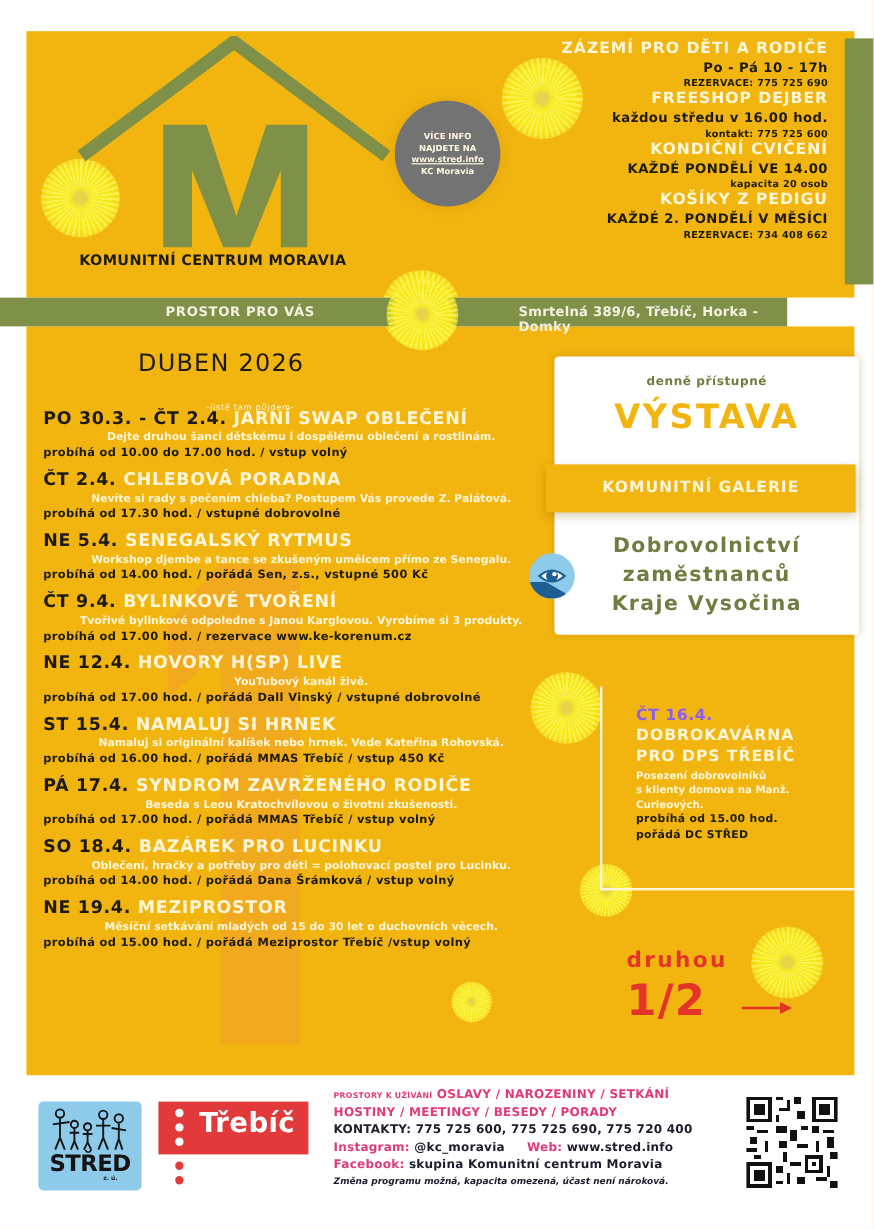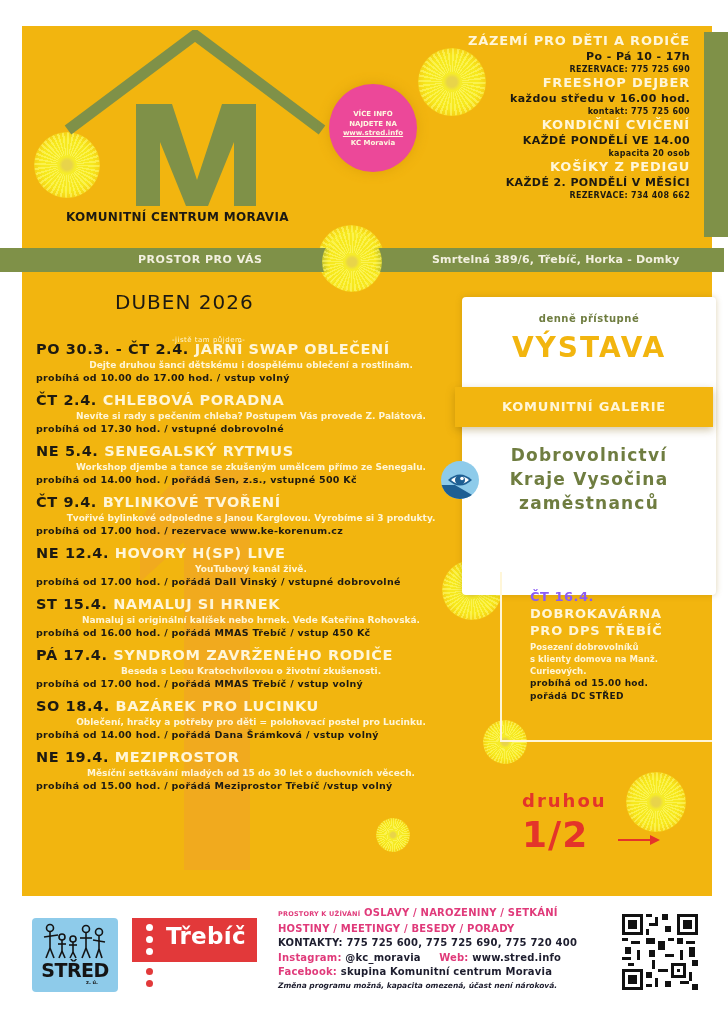--- a/index.html
+++ b/index.html
@@ -2,37 +2,37 @@
 <html><head>
 <meta charset="utf-8">
 <style>
   * { box-sizing: border-box; margin: 0; padding: 0; }
   html, body { width: 728px; height: 1024px; background: #ffffff; overflow: hidden; }
   body { position: relative; font-family: "DejaVu Sans", "Liberation Sans", sans-serif; }
 
   .poster-top { position: absolute; left: 22px; top: 26px; width: 690px; height: 222px; background: #f2b50f; }
   .poster-main { position: absolute; left: 22px; top: 272px; width: 690px; height: 624px; background: #f2b50f; }
   .green-strip { position: absolute; left: 704px; top: 32px; width: 24px; height: 205px; background: #7f9148; }
-  .green-band { position: absolute; left: 0; top: 248px; width: 724px; height: 24px; background: #7f9148; display: flex; align-items: center; padding-left: 31px; }
+  .green-band { position: absolute; left: 0; top: 248px; width: 656px; height: 24px; background: #7f9148; display: flex; align-items: center; padding-left: 31px; }
   .band-left { position: absolute; left: 138px; top: 5px; font-size: 11px; font-weight: bold; color: #f3f0e0; letter-spacing: 0.5px; }
   .band-right { position: absolute; left: 432px; top: 5px; font-size: 11px; font-weight: bold; color: #f3f0e0; letter-spacing: 0.2px; }
 
   .dandelion { position: absolute; border-radius: 50%;
     background: radial-gradient(circle, #e8d44a 0 10%, #f6ec2a 18%, #f7e81c 55%, rgba(247,232,28,0.6) 70%, rgba(247,232,28,0) 74%); }
   .dandelion::after { content: ""; position: absolute; inset: 0; border-radius: 50%;
     background: repeating-conic-gradient(rgba(255,250,120,0.55) 0deg 4deg, rgba(240,220,10,0) 4deg 9deg);
     mask: radial-gradient(circle, transparent 20%, #000 22%, #000 68%, transparent 72%);
     -webkit-mask: radial-gradient(circle, transparent 20%, #000 22%, #000 68%, transparent 72%); }
 
   
   .logo { position: absolute; left: 60px; top: 30px; width: 270px; height: 200px; }
   .logo svg { position: absolute; left: 0; top: 0; }
   .logo-caption { position: absolute; left: 66px; top: 210px; font-size: 12px; font-weight: bold; color: #1d1a12; letter-spacing: 0.3px; }
 
-  .info-circle { position: absolute; left: 329px; top: 84px; width: 88px; height: 88px; border-radius: 50%; background: #ec4899;
+  .info-circle { position: absolute; left: 329px; top: 84px; width: 88px; height: 88px; border-radius: 50%; background: #737373;
     box-shadow: 0 0 12px rgba(200,140,0,0.45); text-align: center; padding-top: 26px; color: #fff7e0; font-size: 7px; font-weight: bold; line-height: 9.5px; }
   .info-circle .link { text-decoration: underline; }
 
   
   .services { position: absolute; right: 38px; top: 33px; width: 300px; text-align: right; }
   .svc-title { color: #fff6d8; font-size: 13px; font-weight: bold; letter-spacing: 0.8px; line-height: 16px; }
   .svc-line { color: #1d1a12; font-size: 11px; font-weight: bold; line-height: 15px; letter-spacing: 0.4px; }
   .svc-small { color: #1d1a12; font-size: 8px; font-weight: bold; line-height: 11px; letter-spacing: 0.3px; }
 
   
@@ -45,21 +45,21 @@
   
   .events { position: absolute; left: 36px; top: 340px; width: 430px; }
   .event { margin-bottom: 6px; }
   .ev-head { font-size: 14.5px; font-weight: bold; line-height: 19px; letter-spacing: 0.6px; white-space: nowrap; }
   .ev-date { color: #1d1a12; }
   .ev-title { color: #fff6d8; }
   .ev-desc { color: #fff6d8; font-size: 9px; font-weight: bold; line-height: 12px; white-space: nowrap; text-align: center; }
   .ev-info { color: #1d1a12; font-size: 9.5px; font-weight: bold; line-height: 14px; letter-spacing: 0.3px; white-space: nowrap; }
 
   
-  .expo { position: absolute; left: 462px; top: 297px; width: 254px; height: 298px; background: #ffffff; border-radius: 4px;
+  .expo { position: absolute; left: 462px; top: 297px; width: 254px; height: 232px; background: #ffffff; border-radius: 4px;
     box-shadow: 0 0 6px rgba(150,110,0,0.3); }
   .expo-sub { position: absolute; left: 0; width: 100%; top: 16px; text-align: center; color: #6f7d40; font-size: 10px; font-weight: bold; letter-spacing: 0.5px; }
   .expo-title { position: absolute; left: 0; width: 100%; top: 34px; text-align: center; color: #f2b50f; font-size: 28px; font-weight: bold; letter-spacing: 2px; }
   .expo-band { position: absolute; left: 455px; top: 387px; width: 258px; height: 40px; background: #f2b50f;
     box-shadow: 0 3px 8px rgba(120,90,0,0.35); text-align: center; color: #fff6d8; font-size: 13px; font-weight: bold; line-height: 40px; letter-spacing: 0.8px; }
   .expo-name { position: absolute; left: 0; width: 100%; top: 146px; text-align: center; color: #6f7d40; font-size: 17px; font-weight: bold; line-height: 24px; letter-spacing: 1.2px; }
   .eye-badge { position: absolute; left: 441px; top: 461px; width: 38px; height: 38px; border-radius: 50%; background: #8ecbea; overflow: hidden; }
 
   
   .side-event { position: absolute; left: 500px; top: 572px; width: 212px; height: 170px; border-left: 2px solid #fff6d8; border-bottom: 2px solid #fff6d8; padding: 16px 0 0 28px; }
@@ -199,22 +199,22 @@
     <div class="ev-desc">Měsíční setkávání mladých od 15 do 30 let o duchovních věcech.</div>
     <div class="ev-info">probíhá od 15.00 hod. / pořádá Meziprostor Třebíč /vstup volný</div>
   </div>
 </div>
 
 <div class="expo">
   <div class="expo-sub">denně přístupné</div>
   <div class="expo-title">VÝSTAVA</div>
   <div class="expo-name">
     <div>Dobrovolnictví</div>
+    <div>zaměstnanců</div>
     <div>Kraje Vysočina</div>
-    <div>zaměstnanců</div>
   </div>
 </div>
 <div class="expo-band">KOMUNITNÍ GALERIE</div>
 <div class="eye-badge">
   <svg width="38" height="38" viewBox="0 0 38 38">
     <polygon points="0,24 14,24 38,38 0,38" fill="#1e5f93"></polygon>
     <path d="M7 19 Q19 8 31 19 Q19 30 7 19 Z" fill="#1e5f93"></path>
     <path d="M10 19 Q19 11 28 19 Q19 27 10 19 Z" fill="#ffffff"></path>
     <circle cx="19" cy="19" r="5" fill="#1e5f93"></circle>
     <circle cx="21" cy="17.5" r="1.8" fill="#ffffff"></circle>

